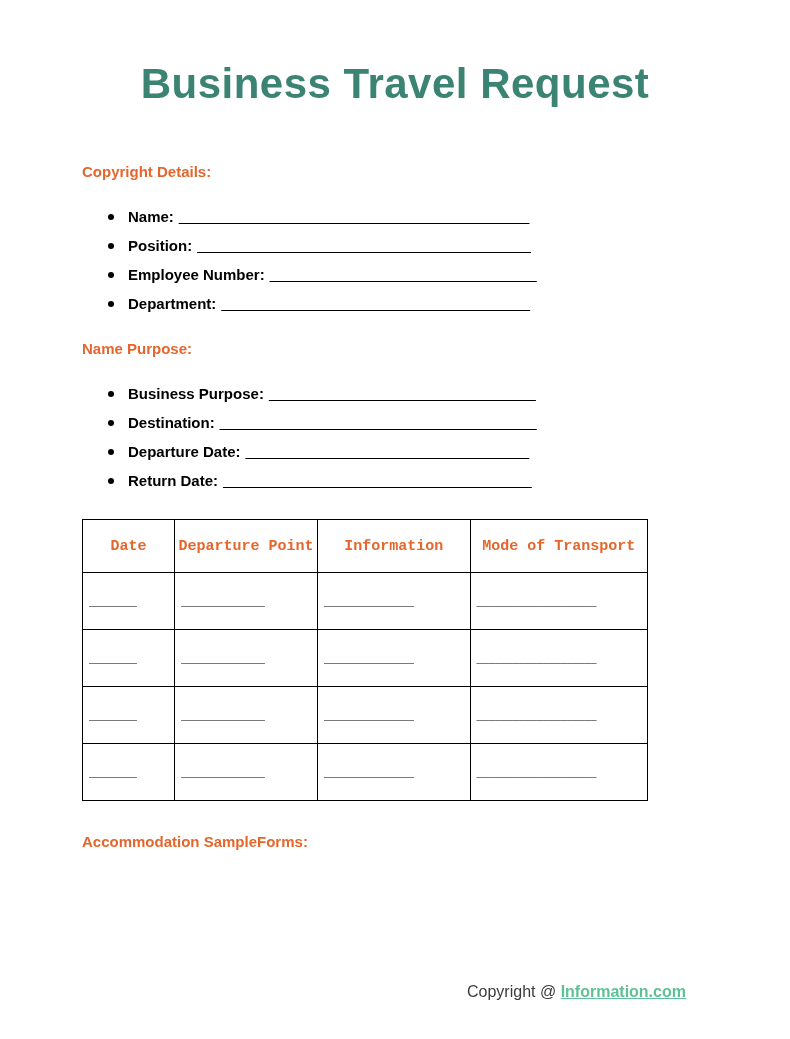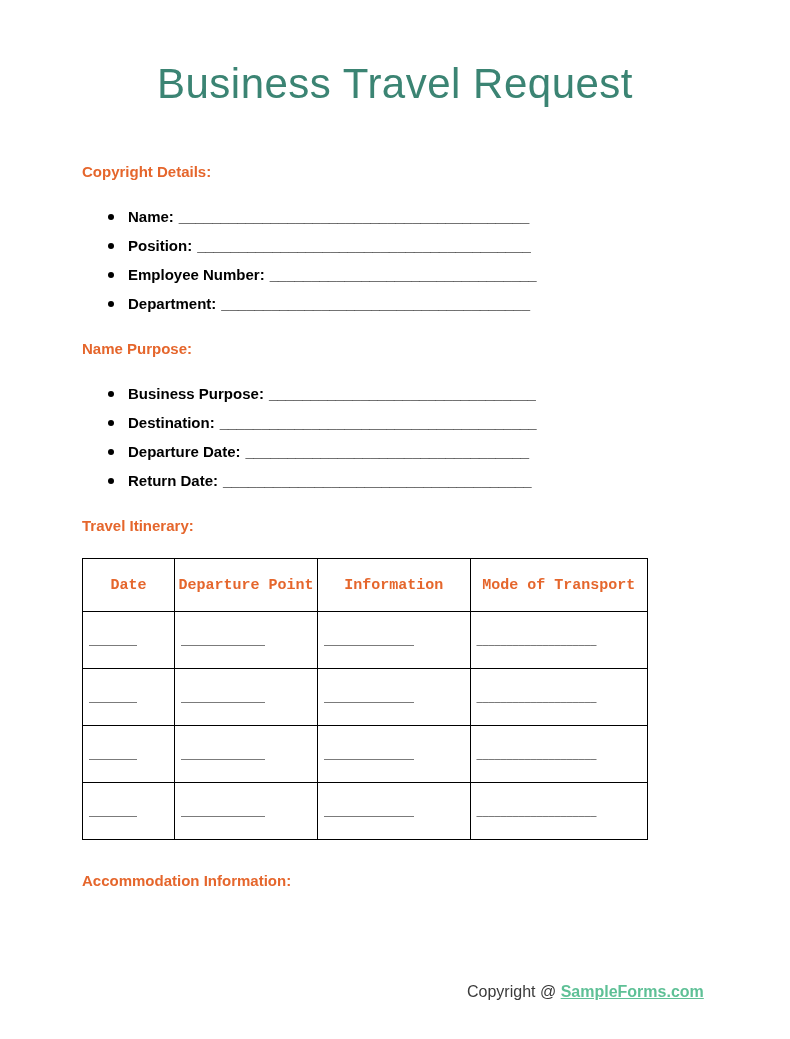--- a/index.html
+++ b/index.html
@@ -11,21 +11,21 @@
     font-family: "Liberation Sans", sans-serif;
     color: #000000;
     overflow: hidden;
   }
   .doc-title {
     margin: 0;
     padding-top: 60px;
     text-align: center;
     font-size: 42px;
     line-height: 48px;
-    font-weight: 400;
+    font-weight: 700;
     letter-spacing: 0.5px;
     color: var(--title-teal, #3B8473);
   }
   .content {
     margin-left: 82px;
     width: 566px;
   }
   .section-heading {
     margin: 0;
     font-size: 15px;
@@ -53,21 +53,21 @@
   }
   .dot {
     width: 6px;
     height: 6px;
     border-radius: 50%;
     background: #000;
     margin-right: 14px;
     flex: none;
   }
   .field-label { flex: none; }
-  .blank-line  { margin-left: 5px; flex: none; }
+  .blank-line  { margin-left: 5px; flex: none; text-decoration: underline; }
 
   .itinerary-table {
     margin-top: 24px;
     width: 566px;
     border-collapse: collapse;
     table-layout: fixed;
     font-family: Liberation Mono, monospace;
   }
   .itinerary-table th,
   .itinerary-table td {
@@ -160,21 +160,20 @@
         <span class="field-label">Departure Date:</span>
         <span class="blank-line">__________________________________</span>
       </li>
       <li>
         <span class="dot"></span>
         <span class="field-label">Return Date:</span>
         <span class="blank-line">_____________________________________</span>
       </li>
     </ul>
 
-    <h2 class="section-heading h-itinerary">Travel Itinerary:</h2>
 
     <table class="itinerary-table">
       <colgroup>
         <col style="width:16.3%">
         <col style="width:25.3%">
         <col style="width:27.0%">
         <col style="width:31.4%">
       </colgroup>
       <thead>
         <tr>
@@ -205,22 +204,22 @@
         </tr>
         <tr>
           <td>________</td>
           <td>______________</td>
           <td>_______________</td>
           <td>____________________</td>
         </tr>
       </tbody>
     </table>
 
-    <h2 class="section-heading h-accommodation">Accommodation Information:</h2>
+    <h2 class="section-heading h-accommodation">Accommodation SampleForms:</h2>
 
   </div>
 
   <div class="footer">
     <span>Copyright @</span>
-    <a href="#">SampleForms.com</a>
+    <a href="#">Information.com</a>
   </div>
 
 </div>
 
 </body></html>

